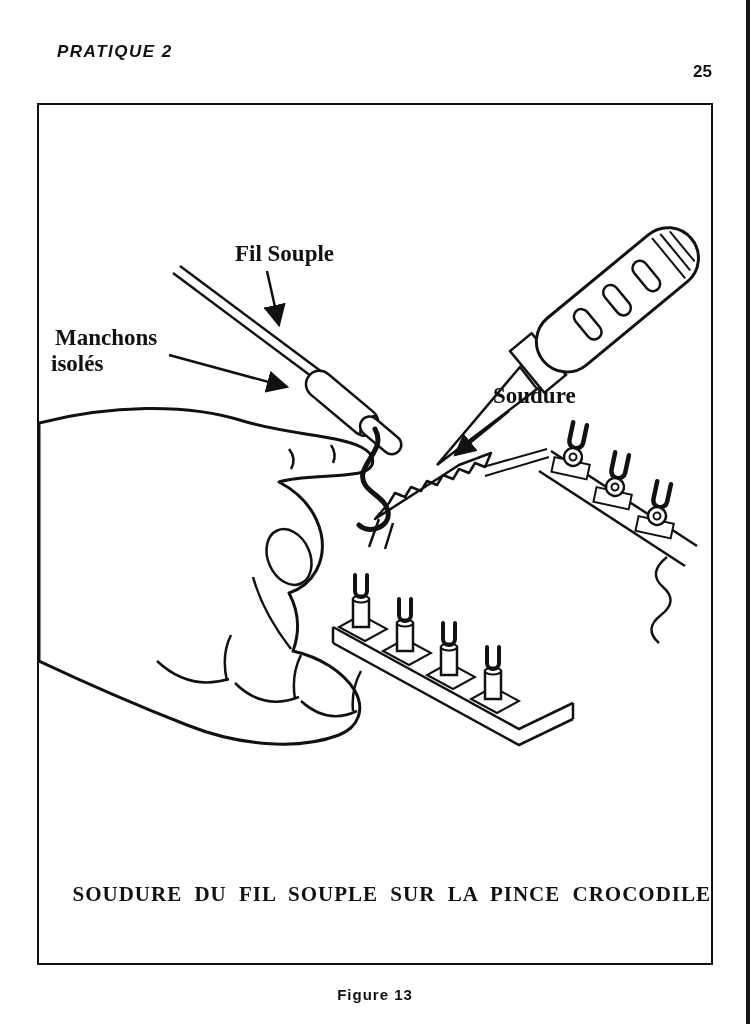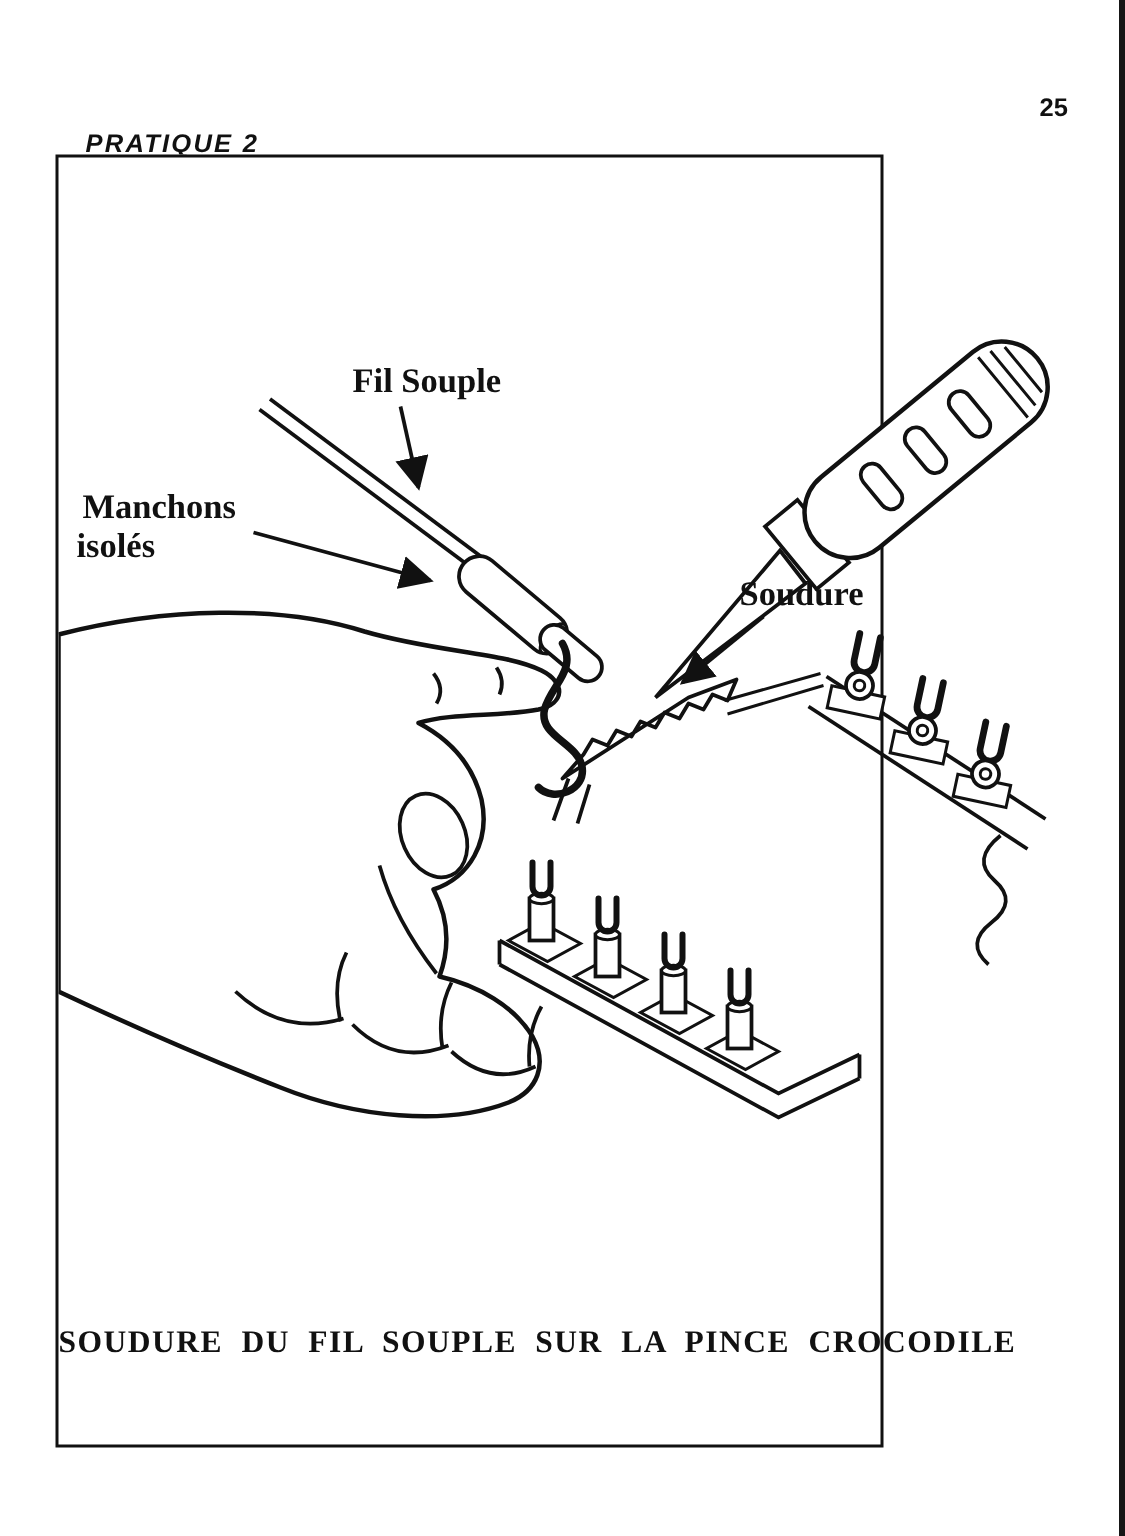--- a/index.html
+++ b/index.html
@@ -8,40 +8,40 @@
     width:750px;height:1024px;
     background:#ffffff;
     overflow:hidden;
     font-family:"Liberation Serif", serif;
     color:#111;
   }
   .running-header{
     position:absolute;left:57px;top:42px;
     font-family:"Liberation Sans", sans-serif;
     font-style:italic;font-weight:bold;
-    font-size:17px;letter-spacing:1.5px;margin-top:44px;
+    font-size:17px;letter-spacing:1.5px;
   }
   .page-number{
     position:absolute;right:38px;top:40px;
     font-family:"Liberation Sans", sans-serif;
     font-weight:bold;font-size:17px;margin-top:22px;
   }
   .figure-box{
     position:absolute;left:37px;top:103px;
-    width:552px;height:862px;
+    width:676px;height:862px;
     border:2px solid #111;
     box-sizing:border-box;
     background:#fff;
   }
   .figure-illustration{
     position:absolute;left:0;top:0;
   }
   .figure-caption{
     position:absolute;left:0;bottom:56px;width:100%;
-    text-align:center;
+    text-align:right;
     font-family:"Liberation Serif", serif;
     font-weight:bold;font-size:21px;
     letter-spacing:1px;word-spacing:6px;
     white-space:nowrap;
   }
   .figure-number{
     position:absolute;left:0;top:986px;width:100%;
     text-align:center;
     font-family:"Liberation Sans", sans-serif;
     font-weight:bold;font-size:15px;letter-spacing:1px;
@@ -207,15 +207,16 @@
 
       <text x="196" y="156">Fil Souple</text>
       <text x="16" y="240">Manchons</text>
       <text x="12" y="266">isolés</text>
       <text x="454" y="298">Soudure</text>
     </svg>
 
     <div class="figure-caption">SOUDURE DU FIL SOUPLE SUR LA PINCE CROCODILE</div>
   </div>
 
+  <div class="figure-number">Figure 13</div>
 
   <div class="scan-edge"></div>
 </div>
 
 </body></html>

